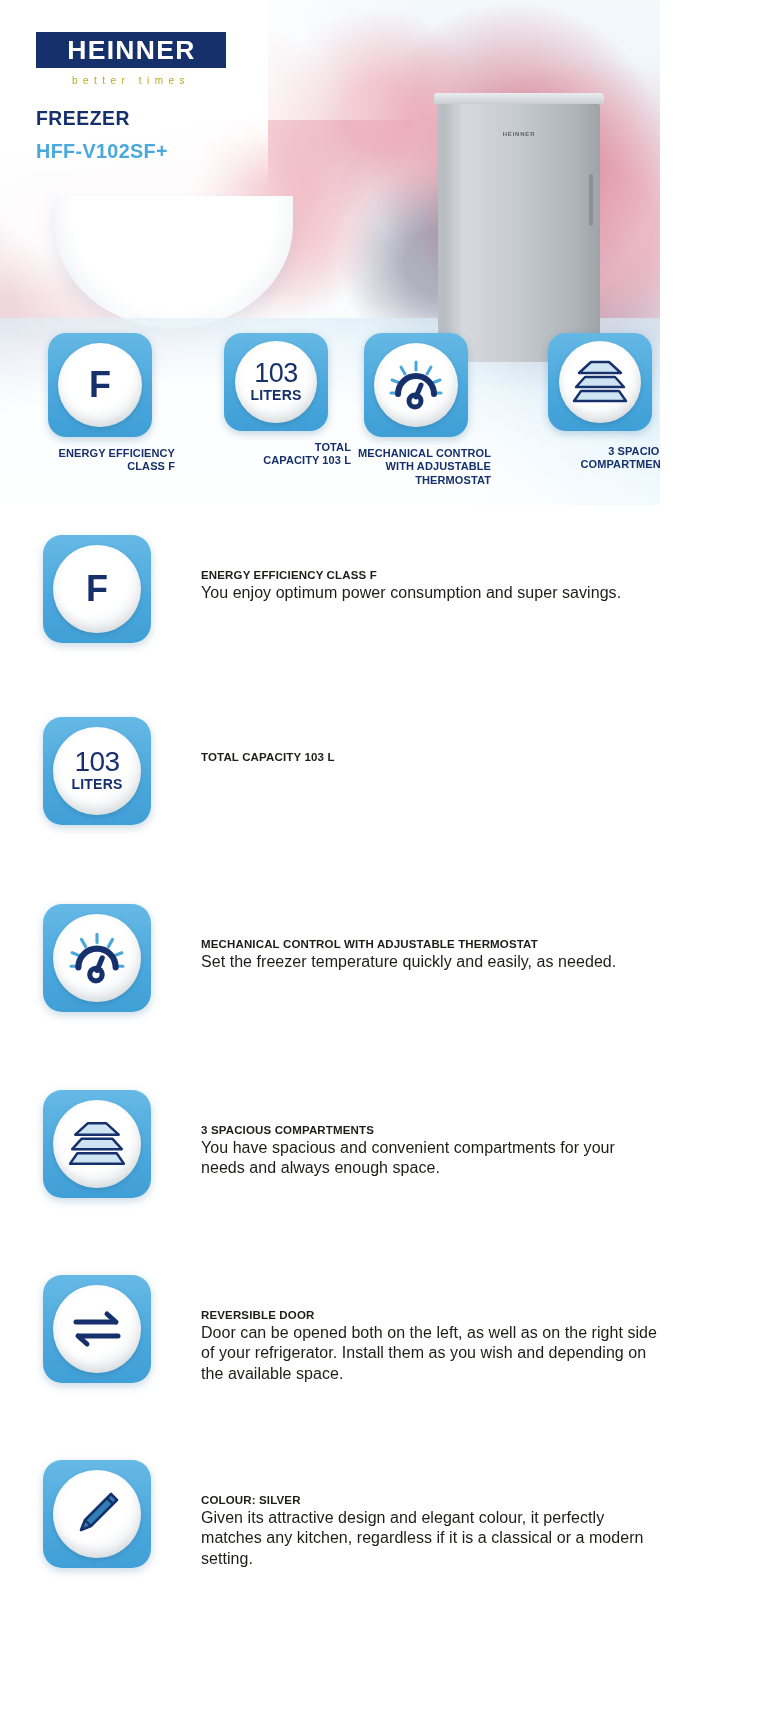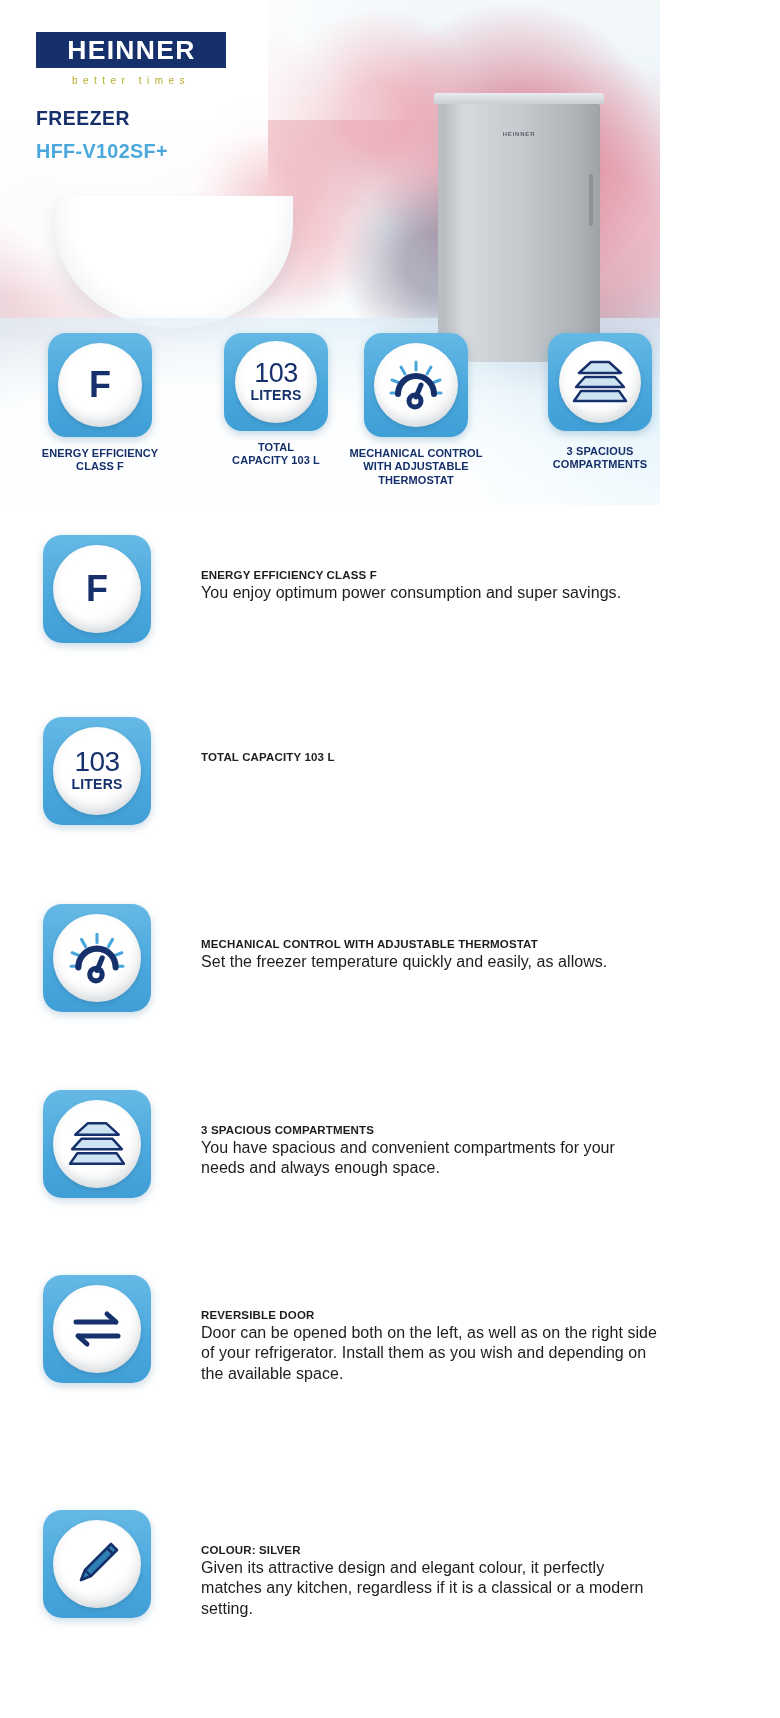--- a/index.html
+++ b/index.html
@@ -171,21 +171,21 @@
     background: radial-gradient(circle at 38% 30%, #ffffff 0 52%, #f4f5f6 72%, #e3e5e7 100%);
     box-shadow: inset 0 -5px 10px rgba(150,160,170,0.28), 0 2px 4px rgba(40,80,110,0.22);
     display: flex; align-items: center; justify-content: center;
     flex-direction: column;
   }
   .badge-letter { font-size: 36px; font-weight: 700; color: #16306b; line-height: 1; }
   .badge-num { font-size: 27px; font-weight: 400; color: #16306b; line-height: 0.96; letter-spacing: -0.5px; text-align: right; }
   .badge-unit { font-size: 14px; font-weight: 700; color: #16306b; line-height: 1.2; letter-spacing: 0.2px; }
   .badge-cap {
     margin-top: 10px;
-    text-align: center;
+    text-align: right;
     color: #16306b;
     font-size: 11px;
     font-weight: 700;
     line-height: 1.22;
     letter-spacing: 0.1px;
     width: 150px;
     margin-left: -23px;
     white-space: pre-line;
   }
 
@@ -364,21 +364,21 @@
             <line x1="45" y1="33" x2="53" y2="33"></line>
           </g>
           <path d="M10 34 A18 18 0 0 1 46 34" fill="none" stroke="#16306b" stroke-width="6" stroke-linecap="round"></path>
           <line x1="33" y1="25" x2="28" y2="37" stroke="#16306b" stroke-width="5" stroke-linecap="round"></line>
           <circle cx="27" cy="41" r="6" fill="none" stroke="#16306b" stroke-width="5"></circle>
         </svg>
       </div>
     </div>
     <div class="ftxt">
       <div class="ftitle">MECHANICAL CONTROL WITH ADJUSTABLE THERMOSTAT</div>
-      <div class="fdesc">Set the freezer temperature quickly and easily, as allows.</div>
+      <div class="fdesc">Set the freezer temperature quickly and easily, as needed.</div>
     </div>
   </div>
 
   <div class="frow" style="top:555px">
     <div class="ftile">
       <div class="badge-disc">
         <svg class="ic" width="60" height="50" viewBox="0 0 58 48">
           <g fill="#cfe4f2" stroke="#16306b" stroke-width="2.4" stroke-linejoin="round">
             <path d="M20 4 L38 4 L50 15 L8 15 Z"></path>
             <path d="M14 19 L44 19 L53 29 L5 29 Z"></path>
@@ -405,21 +405,21 @@
           </g>
         </svg>
       </div>
     </div>
     <div class="ftxt">
       <div class="ftitle">REVERSIBLE DOOR</div>
       <div class="fdesc">Door can be opened both on the left, as well as on the right side of your refrigerator. Install them as you wish and depending on the available space.</div>
     </div>
   </div>
 
-  <div class="frow" style="top:975px">
+  <div class="frow" style="top:925px">
     <div class="ftile">
       <div class="badge-disc">
         <svg class="ic" width="52" height="52" viewBox="0 0 52 52">
           <g transform="rotate(0 26 26)">
             <path d="M40 6 L46 12 L20 38 L10 42 L14 32 Z" fill="#2f7fb5" stroke="#16306b" stroke-width="2.6" stroke-linejoin="round"></path>
             <path d="M36 10 L42 16" stroke="#16306b" stroke-width="2.6"></path>
             <path d="M14 32 L20 38" stroke="#16306b" stroke-width="2.2"></path>
           </g>
         </svg>
       </div>

